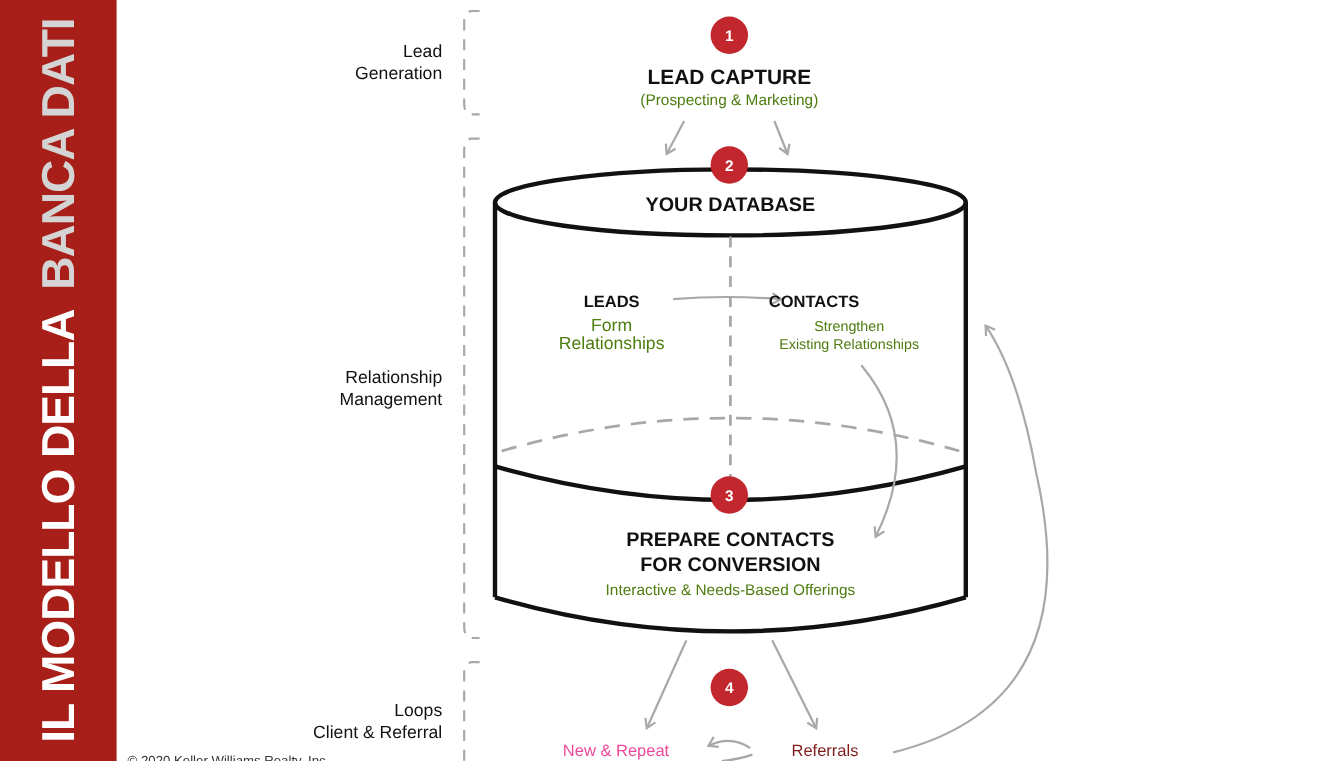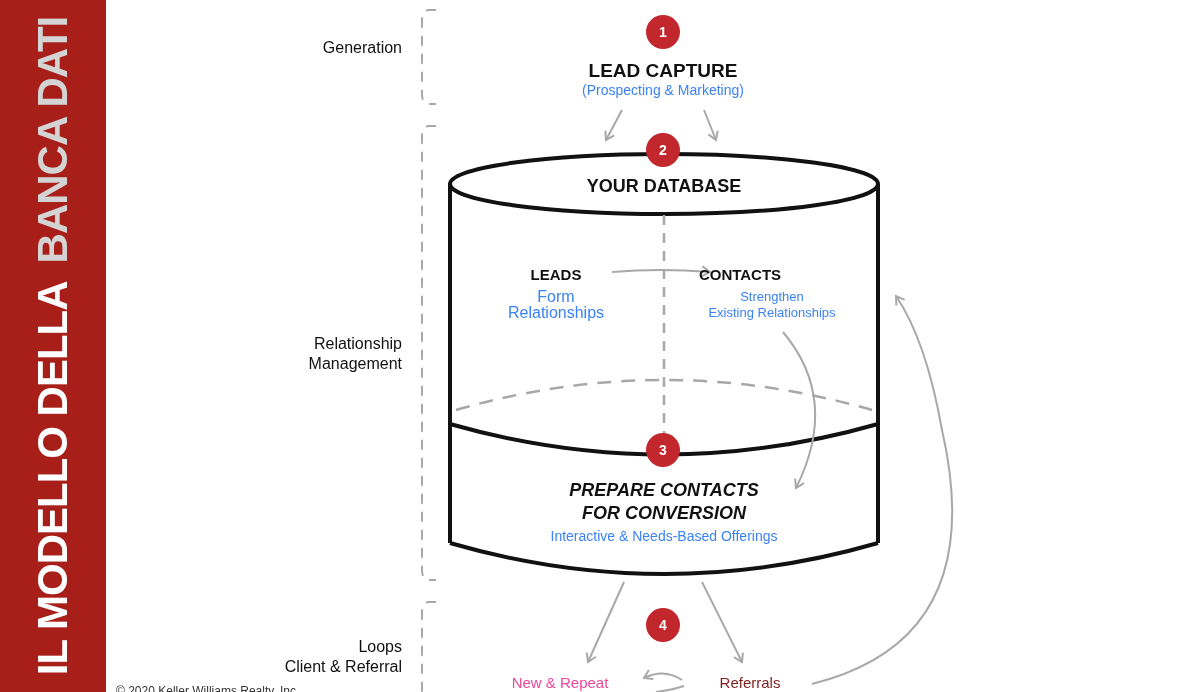--- a/index.html
+++ b/index.html
@@ -5,21 +5,21 @@
   html, body { margin:0; padding:0; }
   body { width:1200px; height:692px; background:#ffffff; position:relative; overflow:hidden; font-family:"Liberation Sans", sans-serif; color:#111; }
   .sidebar { position:absolute; left:0; top:0; width:106px; height:692px; background:#a71f18; }
   .sidebar-title { position:absolute; left:53px; top:346px; transform:translate(-50%,-50%) rotate(-90deg); white-space:nowrap; font-family:"Liberation Sans", sans-serif; font-weight:bold; font-size:42px; letter-spacing:-1px; transform-origin:center; }
   .sidebar-title .w1 { color:#ffffff; }
   .sidebar-title .w2 { color:#d4d4d4; margin-left:18px; }
   svg.diagram { position:absolute; left:0; top:0; }
   .stage-label { position:absolute; text-align:right; font-size:16px; line-height:20px; color:#111; width:200px; }
   .badge { position:absolute; width:34px; height:34px; border-radius:50%; background:#c1272d; color:#fff; font-weight:bold; font-size:14px; text-align:center; line-height:34px; }
   .heading { position:absolute; font-weight:bold; text-align:center; color:#111; }
-  .sub { position:absolute; text-align:center; color:#3b82f6; }
+  .sub { position:absolute; text-align:center; color:#4d7c0f; }
   .footer { position:absolute; left:116px; top:684px; font-size:12px; color:#333; white-space:nowrap; }
 </style>
 </head>
 <body>
 
 <div class="sidebar" style="background: rgb(167, 31, 24);">
   <div class="sidebar-title">
     <span class="w1">IL MODELLO DELLA</span><span class="w2">BANCA DATI</span>
   </div>
 </div>
@@ -53,20 +53,21 @@
   <path d="M624,582 L588,662" fill="none" stroke="#a8a8a8" stroke-width="2" marker-end="url(#arrowhead)"></path>
   <path d="M702,582 L742,662" fill="none" stroke="#a8a8a8" stroke-width="2" marker-end="url(#arrowhead)"></path>
 
   <path d="M682,680 Q664,668 644,678" fill="none" stroke="#a8a8a8" stroke-width="2" marker-end="url(#arrowhead)"></path>
   <path d="M656,692 Q672,690 684,686" fill="none" stroke="#a8a8a8" stroke-width="2"></path>
 
   <path d="M812,684 Q990,640 942,430 Q926,340 896,296" fill="none" stroke="#a8a8a8" stroke-width="2" marker-end="url(#arrowhead)"></path>
 </svg>
 
 <div class="stage-label" style="left:202px; top:38px;">
+  <div>Lead</div>
   <div>Generation</div>
 </div>
 <div class="stage-label" style="left:202px; top:334px;">
   <div>Relationship</div>
   <div>Management</div>
 </div>
 <div class="stage-label" style="left:202px; top:637px;">
   <div>Loops</div>
   <div>Client &amp; Referral</div>
 </div>
@@ -83,21 +84,21 @@
   <div>Form</div>
   <div>Relationships</div>
 </div>
 <div class="heading" style="left:650px; top:266px; width:180px; font-size:15px;">CONTACTS</div>
 <div class="sub" style="left:672px; top:289px; width:200px; font-size:13px; line-height:16px;">
   <div>Strengthen</div>
   <div>Existing Relationships</div>
 </div>
 
 <div class="badge" style="left: 646px; top: 433px; background: rgb(193, 39, 45);">3</div>
-<div class="heading" style="left:494px; top:479px; width:340px; font-size:18px; line-height:23px;font-style:italic;">
+<div class="heading" style="left:494px; top:479px; width:340px; font-size:18px; line-height:23px;">
   <div>PREPARE CONTACTS</div>
   <div>FOR CONVERSION</div>
 </div>
 <div class="sub" style="left:484px; top:528px; width:360px; font-size:14px;">Interactive &amp; Needs-Based Offerings</div>
 
 <div class="badge" style="left: 646px; top: 608px; background: rgb(193, 39, 45);">4</div>
 <div class="sub" style="left:490px; top:674px; width:140px; font-size:15px; color:#ec4899;">New &amp; Repeat</div>
 <div class="sub" style="left:690px; top:674px; width:120px; font-size:15px; color:#7f1d1d;">Referrals</div>
 
 <div class="footer">© 2020 Keller Williams Realty, Inc.</div>

